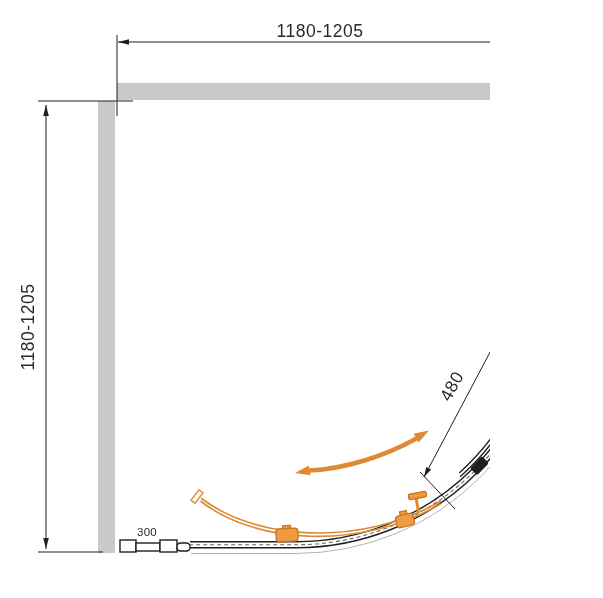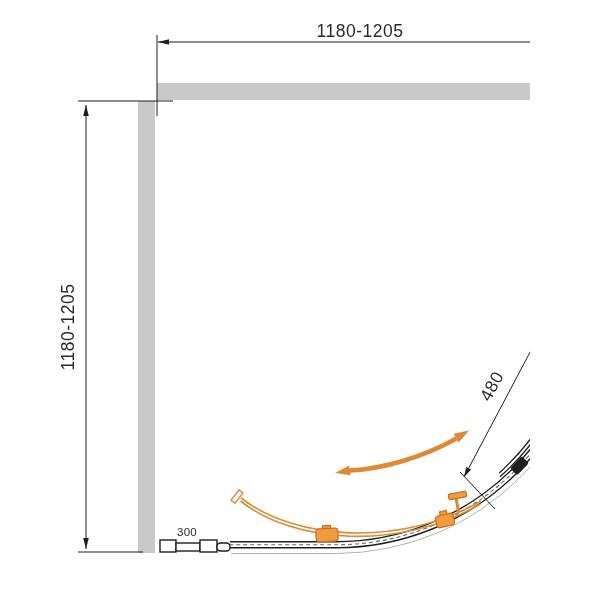--- a/index.html
+++ b/index.html
@@ -2,21 +2,20 @@
 <html style="--wall: #c9c9c9; --line: #1f1f1f; --dim: #2a2a2a; --faint: #b3b3b3; --orange: #dd8a33; --orange_fill: #f09b40; --orange_dark: #c9701c;"><head>
 <meta charset="utf-8">
 <style>
   html,body{margin:0;padding:0;background:#fff;}
   .canvas{
     position:relative;
     width:490px;height:598px;
     background:#fff;
     font-family:"Liberation Sans", sans-serif;
     overflow:hidden;
-    padding-left:40px;
   }
   svg{display:block;}
   text{
     font-family:"Liberation Sans", sans-serif;
     fill:var(--dim,#2a2a2a);
   }
   .dim-text{font-size:17.5px;letter-spacing:0.5px;}
   .small-text{font-size:11.5px;letter-spacing:0.3px;}
   .thin{stroke:var(--line,#1f1f1f);stroke-width:1;fill:none;}
   .rail{stroke:var(--line,#1f1f1f);stroke-width:1.4;fill:none;}

